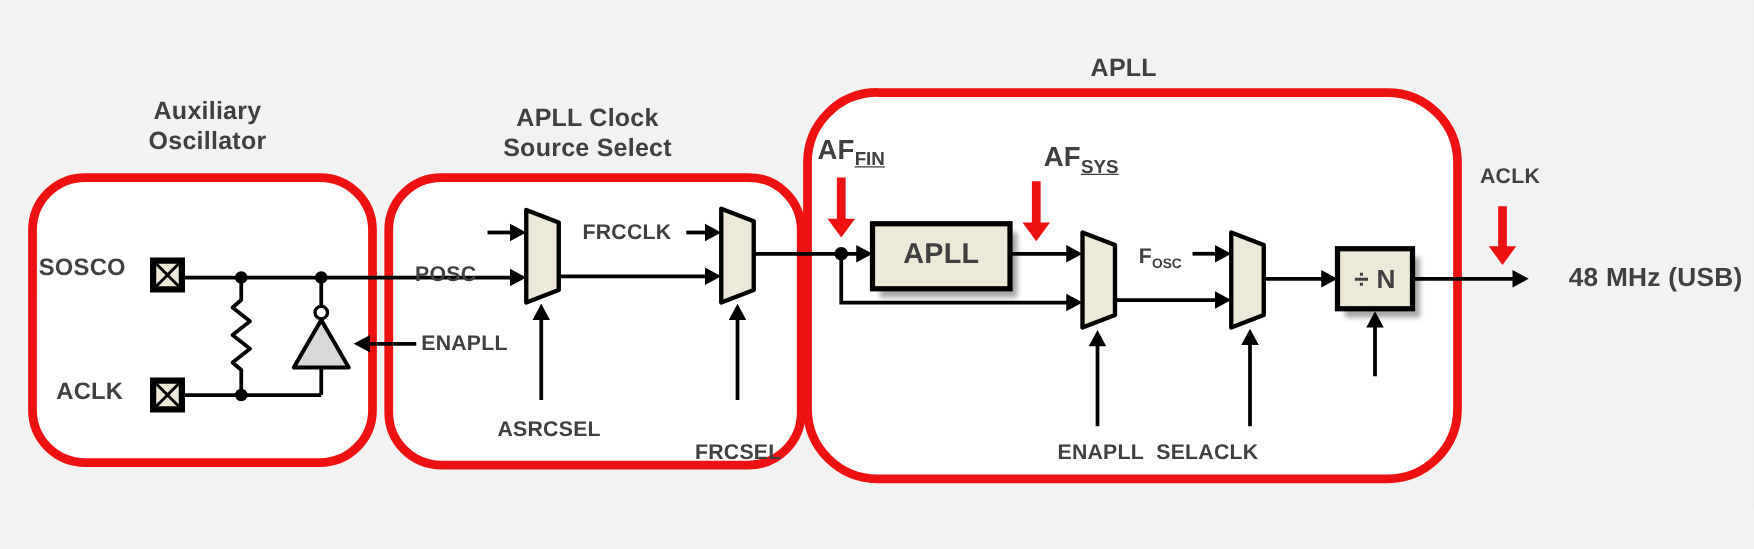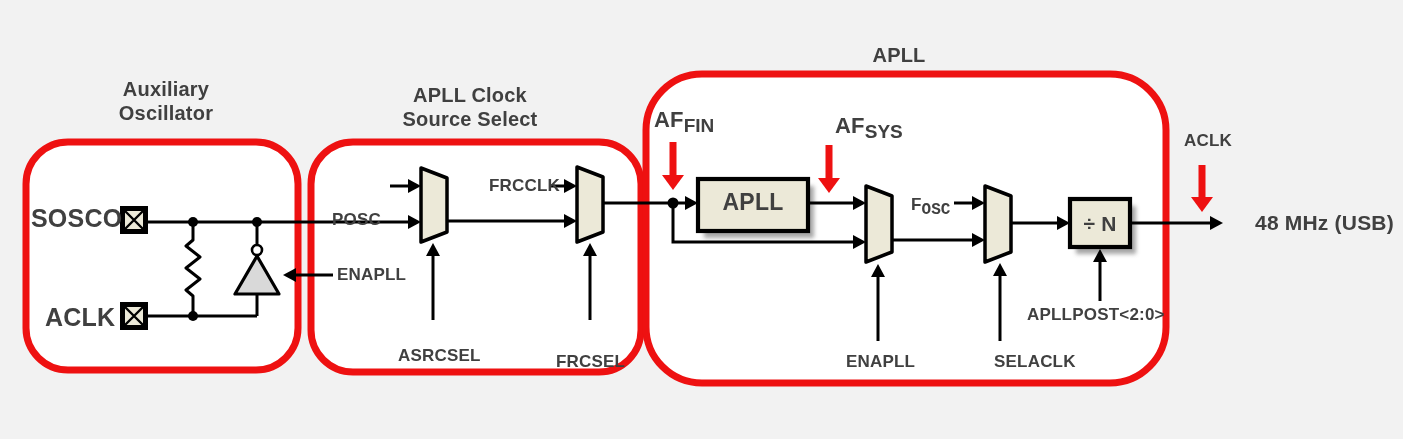--- a/index.html
+++ b/index.html
@@ -7,24 +7,24 @@
   #canvas{
     position:relative;width:1403px;height:439px;background:#F2F2F2;
     overflow:hidden;font-family:"Liberation Sans",sans-serif;
   }
   #diagram-svg{position:absolute;left:0;top:0;}
   .label{
     position:absolute;font-weight:bold;color:#404040;white-space:nowrap;
     font-size:17px;line-height:1.1;letter-spacing:0.2px;
   }
   .title{font-size:20px;text-align:center;line-height:24px;}
-  .pin-label{font-size:25px;}
+  .pin-label{font-size:19px;}
   .big-sig{font-size:22px;}
-  .sub{font-size:19px;vertical-align:-5px;letter-spacing:0;}
-  .sub-sm{font-size:16px;vertical-align:-4px;letter-spacing:0;font-family:Liberation Mono, monospace;}
+  .sub{font-size:15px;vertical-align:-5px;letter-spacing:0;text-decoration:underline;}
+  .sub-sm{font-size:11px;vertical-align:-4px;letter-spacing:0;}
   .block-label{font-size:23px;text-align:center;}
   .divn-label{font-size:21px;text-align:center;}
   .out-label{font-size:21px;margin-left:28px;}
   .aclk-label{font-size:17px;}
 </style>
 </head>
 <body>
 
 <div id="canvas">
 
@@ -144,31 +144,30 @@
   <div class="label title" style="left:56px;top:77px;width:220px;">
     <div>Auxiliary</div>
     <div>Oscillator</div>
   </div>
   <div class="label title" style="left:846px;top:43px;width:106px;">APLL</div>
 
   <div class="label pin-label" style="left:31px;top:205px;">SOSCO</div>
   <div class="label pin-label" style="left:45px;top:304px;">ACLK</div>
   <div class="label" style="left:337px;top:266px;">ENAPLL</div>
   <div class="label" style="left:332px;top:167px;margin-top:44px;">POSC</div>
-  <div class="label" style="left:489px;top:177px;">FRCCLK</div>
-  <div class="label" style="left:398px;top:347px;">ASRCSEL</div>
+  <div class="label" style="left:466px;top:177px;">FRCCLK</div>
+  <div class="label" style="left:398px;top:335px;">ASRCSEL</div>
   <div class="label" style="left:556px;top:335px;margin-top:18px;">FRCSEL</div>
 
   <div class="label big-sig" style="left:654px;top:108px;"><span>AF</span><span class="sub">FIN</span></div>
   <div class="label big-sig" style="left:835px;top:114px;"><span>AF</span><span class="sub">SYS</span></div>
   <div class="label" style="left:911px;top:196px;"><span>F</span><span class="sub-sm">OSC</span></div>
 
   <div class="label block-label" style="left:698px;top:190px;width:110px;">APLL</div>
   <div class="label divn-label" style="left:1070px;top:212px;width:60px;">÷ N</div>
 
   <div class="label" style="left:846px;top:353px;">ENAPLL</div>
-  <div class="label" style="left:994px;top:353px;text-align:center;">SELACLK</div>
-  <div class="label" style="left:1027px;top:306px;">APLLPOST&lt;2:0&gt;</div>
+  <div class="label" style="left:925px;top:353px;text-align:center;">SELACLK</div>
 
   <div class="label aclk-label" style="left:1184px;top:132px;">ACLK</div>
   <div class="label out-label" style="left:1227px;top:211px;">48 MHz (USB)</div>
 
 </div>
 
 </body></html>

